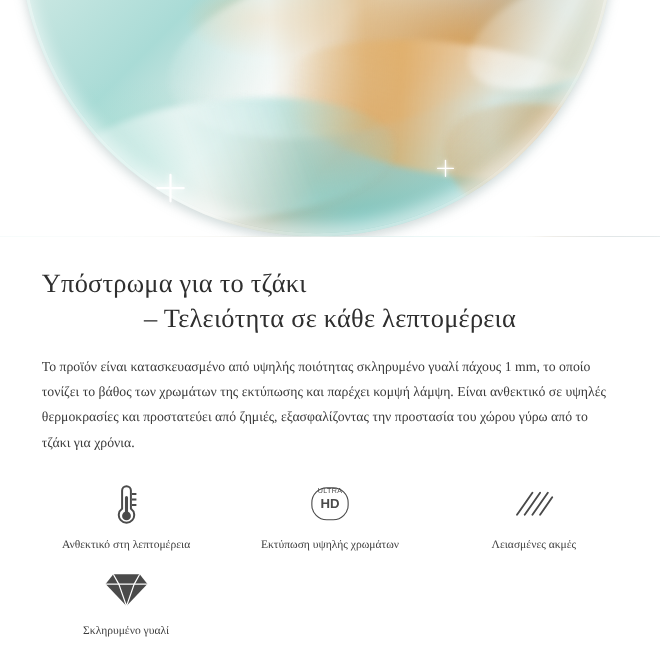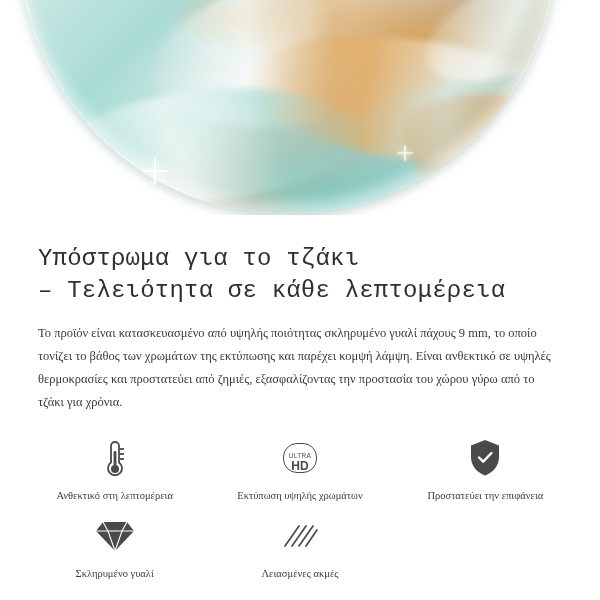--- a/index.html
+++ b/index.html
@@ -95,28 +95,28 @@
   .s2 { left: 392px; top: 140px; transform: scale(.6); }
 
   
   .content {
     position: absolute;
     left: 0; top: 215px;
     width: 600px;
   }
   .headline {
     margin: 28px 38px 0 38px;
-    font-family: Liberation Mono, monospace;
+    font-family: Liberation Serif, serif;
     font-size: 24px;
     line-height: 1.32;
     color: #2f2f2f;
     font-weight: 400;
     letter-spacing: .2px;
   }
-  .headline .l2 { display: block; }
+  .headline .l2 { display: block; text-align: center; }
   .body {
     margin: 16px 38px 0 38px;
     font-family: "Liberation Serif", serif;
     font-size: 12.5px;
     line-height: 1.82;
     color: #3a3a3a;
     text-align: left;
   }
 
   
@@ -145,21 +145,21 @@
     font-family: "Liberation Serif", serif;
     font-size: 10.5px;
     color: #3d3d3d;
     line-height: 1.3;
   }
   .hd-badge {
     width: 34px; height: 30px;
     border: 1.6px solid #4a4a4a;
     border-radius: 14px;
     display: flex; flex-direction: column;
-    align-items: center; justify-content: flex-end;
+    align-items: center; justify-content: flex-start;
     line-height: 1;
   }
   .hd-badge .t1 { font-size: 6.5px; letter-spacing: .3px; color:#4a4a4a; font-family:"Liberation Sans",sans-serif; }
   .hd-badge .t2 { font-size: 12px; font-weight: 700; color:#4a4a4a; font-family:"Liberation Sans",sans-serif; margin-top:1px; }
 </style>
 </head>
 <body>
 
 <div class="page">
 
@@ -178,21 +178,21 @@
     </div>
   </div>
 
   <div class="content">
 
     <h1 class="headline">
       <span>Υπόστρωμα για το τζάκι</span>
       <span class="l2">– Τελειότητα σε κάθε λεπτομέρεια</span>
     </h1>
 
-    <p class="body">Το προϊόν είναι κατασκευασμένο από υψηλής ποιότητας σκληρυμένο γυαλί πάχους 9 mm, το οποίο τονίζει το βάθος των χρωμάτων της εκτύπωσης και παρέχει κομψή λάμψη. Είναι ανθεκτικό σε υψηλές θερμοκρασίες και προστατεύει από ζημιές, εξασφαλίζοντας την προστασία του χώρου γύρω από το τζάκι για χρόνια.</p>
+    <p class="body">Το προϊόν είναι κατασκευασμένο από υψηλής ποιότητας σκληρυμένο γυαλί πάχους 1 mm, το οποίο τονίζει το βάθος των χρωμάτων της εκτύπωσης και παρέχει κομψή λάμψη. Είναι ανθεκτικό σε υψηλές θερμοκρασίες και προστατεύει από ζημιές, εξασφαλίζοντας την προστασία του χώρου γύρω από το τζάκι για χρόνια.</p>
 
     <div class="features">
 
       <div class="feature">
         <div class="feature-icon">
           <svg width="30" height="42" viewBox="0 0 30 42" fill="none" stroke="#4a4a4a" stroke-width="1.8">
             <path d="M15 5a4 4 0 0 0-4 4v16.5a7 7 0 1 0 8 0V9a4 4 0 0 0-4-4z"></path>
             <circle cx="15" cy="32" r="4" fill="#4a4a4a" stroke="none"></circle>
             <rect x="13.6" y="14" width="2.8" height="16" rx="1.4" fill="#4a4a4a" stroke="none"></rect>
             <line x1="20" y1="12" x2="24" y2="12"></line>
@@ -206,49 +206,40 @@
       <div class="feature">
         <div class="feature-icon">
           <div class="hd-badge">
             <span class="t1">ULTRA</span>
             <span class="t2">HD</span>
           </div>
         </div>
         <div class="feature-label">Εκτύπωση υψηλής χρωμάτων</div>
       </div>
 
-      <div class="feature">
-        <div class="feature-icon">
-          <svg width="36" height="42" viewBox="0 0 36 42" fill="none">
-            <path d="M18 3 L32 8.5 V20 c0 9-6 15.5-14 18.5C10 35.5 4 29 4 20 V8.5Z" fill="#4a4a4a"></path>
-            <path d="M12 20.5 l4.2 4.2 L24.5 16" stroke="#ffffff" stroke-width="2.4" fill="none" stroke-linecap="round" stroke-linejoin="round"></path>
-          </svg>
-        </div>
-        <div class="feature-label">Προστατεύει την επιφάνεια</div>
-      </div>
-
-      <div class="feature">
-        <div class="feature-icon">
-          <svg width="40" height="36" viewBox="0 0 40 36" fill="#4a4a4a">
-            <path d="M8 4 H32 L39 13 L20 33 L1 13 Z" fill="#4a4a4a"></path>
-            <path d="M8 4 L13 13 L20 33 L27 13 L32 4" fill="none" stroke="#ffffff" stroke-width="1.1"></path>
-            <path d="M1 13 H39" fill="none" stroke="#ffffff" stroke-width="1.1"></path>
-          </svg>
-        </div>
-        <div class="feature-label">Σκληρυμένο γυαλί</div>
-      </div>
 
       <div class="feature">
         <div class="feature-icon">
           <svg width="38" height="32" viewBox="0 0 38 32" fill="none" stroke="#4a4a4a" stroke-width="1.7" stroke-linecap="round">
             <line x1="4" y1="26" x2="18" y2="6"></line>
             <line x1="11" y1="26" x2="25" y2="6"></line>
             <line x1="18" y1="26" x2="32" y2="6"></line>
             <line x1="25" y1="26" x2="36" y2="10"></line>
           </svg>
         </div>
         <div class="feature-label">Λειασμένες ακμές</div>
       </div>
 
+      <div class="feature">
+        <div class="feature-icon">
+          <svg width="40" height="36" viewBox="0 0 40 36" fill="#4a4a4a">
+            <path d="M8 4 H32 L39 13 L20 33 L1 13 Z" fill="#4a4a4a"></path>
+            <path d="M8 4 L13 13 L20 33 L27 13 L32 4" fill="none" stroke="#ffffff" stroke-width="1.1"></path>
+            <path d="M1 13 H39" fill="none" stroke="#ffffff" stroke-width="1.1"></path>
+          </svg>
+        </div>
+        <div class="feature-label">Σκληρυμένο γυαλί</div>
+      </div>
+
 
     </div>
   </div>
 </div>
 
 </body></html>

